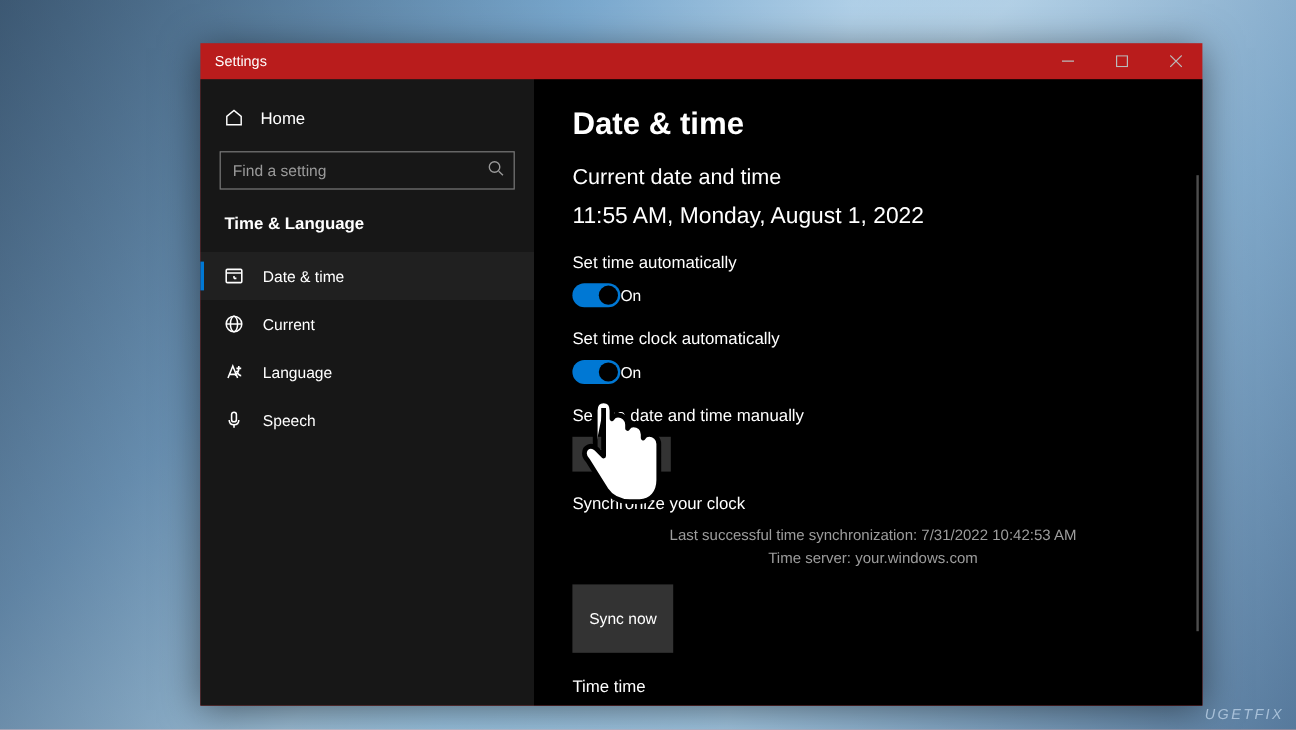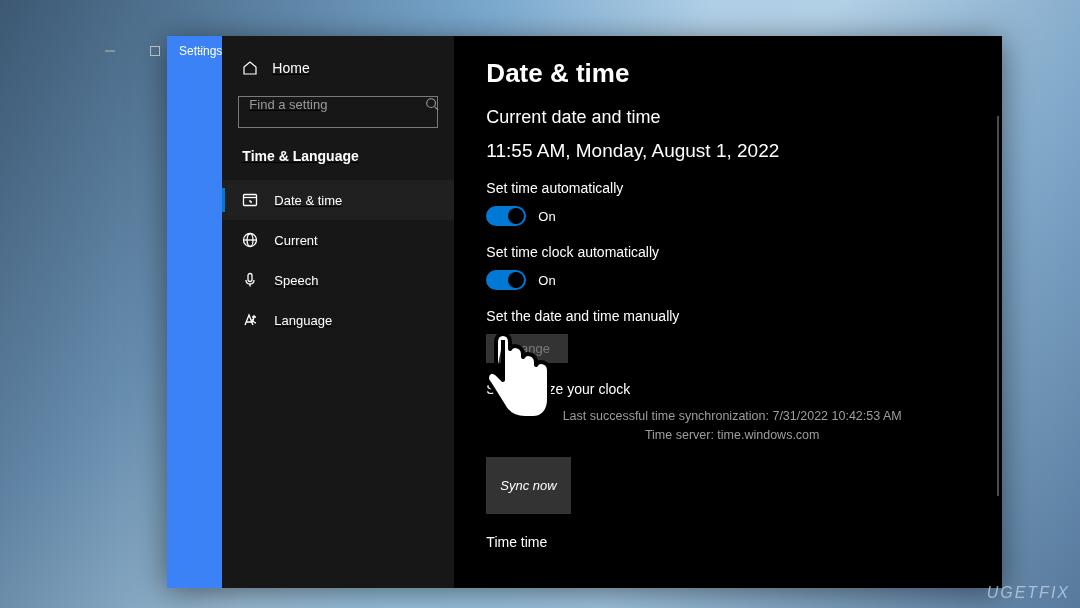--- a/index.html
+++ b/index.html
@@ -11,23 +11,23 @@
     overflow: hidden;
   }
   .bg-overlay {
     position:absolute; inset:0;
     background: linear-gradient(100deg, rgba(40,60,80,0.4) 0%, rgba(120,180,220,0.3) 40%, rgba(200,230,250,0.4) 60%, rgba(80,120,160,0.35) 100%);
   }
   .window {
     position: absolute;
     left: 167px; top: 36px;
     width: 835px; height: 552px;
-    background: #3b82f6;
+    background: #b91c1c;
     display: flex;
-    flex-direction: row;
+    flex-direction: column;
     box-shadow: 0 4px 30px rgba(0,0,0,0.5);
   }
   .titlebar {
     height: 30px;
     display: flex;
     align-items: center;
     color: #fff;
     font-size: 12px;
     padding-left: 12px;
     position: relative;
@@ -41,38 +41,38 @@
     width: 45px; height: 30px;
     display: flex; align-items: center; justify-content: center;
     color: #ccc;
     font-size: 10px;
   }
   .win-btn svg { width: 10px; height: 10px; stroke: #bbb; stroke-width: 1; fill: none; }
   .body-area {
     flex: 1; display: flex; min-height: 0;
   }
   .sidebar {
-    width: 232px;
+    width: 278px;
     background: #171717;
     padding: 18px 0 0 0;
-    display: flex; flex-direction: column; text-decoration: underline;
+    display: flex; flex-direction: column;
   }
   .home-row {
     display:flex; align-items:center;
     gap: 14px;
     padding: 6px 20px 6px 20px;
     color: #fff; font-size: 14px;
     margin-bottom: 14px;
   }
   .home-icon { width:16px; height:16px; }
   .search-wrap {
     margin: 0 16px 20px 16px;
     border: 1px solid #7a7a7a;
     height: 32px;
-    display:flex; align-items:flex-start;
+    display:flex; align-items:center;
     padding: 0 8px 0 10px;
   }
   .search-wrap input {
     flex:1; background: transparent; border:none; outline:none;
     color:#fff; font-size:13px;
   }
   .search-wrap input::placeholder { color:#9a9a9a; }
   .search-icon { width:14px; height:14px; }
   .category {
     color:#fff; font-size:14px; font-weight:600;
@@ -99,21 +99,21 @@
     position:relative;
   }
   .scrollbar {
     position:absolute; right:3px; top:80px; width:2px; height:380px;
     background:#4d4d4d;
   }
   h1 { font-size:26px; font-weight:600; margin-bottom:18px; }
   h2 { font-size:18px; font-weight:400; margin-bottom:12px; }
   .datetime { font-size:19px; color:#fff; margin-bottom:18px; }
   .field-label { font-size:14px; margin-bottom:10px; }
-  .toggle-row { display:flex; align-items:center; gap:12px; margin-bottom:18px; }
+  .toggle-row { display:flex; align-items:center; margin-bottom:18px; }
   .toggle {
     width:40px; height:20px; border-radius:10px;
     background:#0078d4;
     position:relative;
   }
   .toggle::after {
     content:""; position:absolute; right:2px; top:2px;
     width:16px; height:16px; border-radius:50%; background:#000;
   }
   .toggle-label { font-size:13px; }
@@ -124,33 +124,32 @@
     font-size:13px;
     margin-bottom:18px;
   }
   .sync-info { font-size:12.5px; color:#9d9d9d; line-height:1.5; margin-bottom:12px;text-align:center; }
   .sync-btn {
     display:inline-block;
     background:#333333; color:#fff;
     padding: 21px 14px;
     font-size:13px;
     margin-bottom:20px;
-    font-style:italic;
   }
   .cursor {
     position:absolute;
     left: 475px; top: 330px;
     width: 80px; height: 95px;
     pointer-events:none;
     z-index: 50;
   }
   .watermark {
     position:absolute; right:10px; bottom:6px;
     color: rgba(200,220,240,0.7);
-    font-size:16px; font-weight:300; letter-spacing:2px;
+    font-size:12px; font-weight:300; letter-spacing:2px;
     font-style:italic;
   }
 </style>
 </head>
 <body>
 
 <div class="bg-overlay"></div>
 
 <div class="window">
   <div class="titlebar">
@@ -217,36 +216,36 @@
               <ellipse cx="8" cy="8" rx="3" ry="6.5"></ellipse>
               <line x1="1.5" y1="8" x2="14.5" y2="8"></line>
             </svg>
         </span>
         <span>Current</span>
       </div>
 
       <div class="nav-item">
         <span class="nav-icon">
           <svg viewBox="0 0 16 16">
+              <path d="M3 13 L7 3 L11 13 M4.5 10 H9.5"></path>
+              <path d="M10 5 L14 5 M12 3 L12 5 C12 8 10 10 9 11 M10 7 C11 9 13 11 14 11"></path>
+            </svg>
+        </span>
+        <span>Language</span>
+      </div>
+
+      <div class="nav-item">
+        <span class="nav-icon">
+          <svg viewBox="0 0 16 16">
               <rect x="6" y="1.5" width="4" height="8" rx="2"></rect>
               <path d="M4 8 C4 11 6 12 8 12 C10 12 12 11 12 8"></path>
               <line x1="8" y1="12" x2="8" y2="14.5"></line>
             </svg>
         </span>
         <span>Speech</span>
-      </div>
-
-      <div class="nav-item">
-        <span class="nav-icon">
-          <svg viewBox="0 0 16 16">
-              <path d="M3 13 L7 3 L11 13 M4.5 10 H9.5"></path>
-              <path d="M10 5 L14 5 M12 3 L12 5 C12 8 10 10 9 11 M10 7 C11 9 13 11 14 11"></path>
-            </svg>
-        </span>
-        <span>Language</span>
       </div>
     </div>
 
     <div class="content">
       <div class="scrollbar"></div>
       <h1>Date &amp; time</h1>
       <h2>Current date and time</h2>
       <div class="datetime">11:55 AM, Monday, August 1, 2022</div>
 
       <div class="field-label">Set time automatically</div>
@@ -260,21 +259,21 @@
         <div class="toggle"></div>
         <span class="toggle-label">On</span>
       </div>
 
       <div class="field-label">Set the date and time manually</div>
       <div class="disabled-btn">Change</div>
 
       <div class="field-label">Synchronize your clock</div>
       <div class="sync-info">
         <div>Last successful time synchronization: 7/31/2022 10:42:53 AM</div>
-        <div>Time server: time.windows.com</div>
+        <div>Time server: your.windows.com</div>
       </div>
       <div class="sync-btn">Sync now</div>
 
       <div class="field-label">Time time</div>
     </div>
   </div>
 </div>
 
 <svg class="cursor" viewBox="0 0 80 95">
   <path d="M28 10 L28 50 L22 44 C18 40 12 42 12 48 C12 50 13 52 15 54 L30 78 C34 84 40 88 50 88 L58 88 C68 88 74 80 74 70 L74 40 C74 35 70 32 66 32 C64 32 62 33 61 35 L61 32 C61 27 57 24 53 24 C51 24 49 25 48 27 L48 24 C48 19 44 16 40 16 C38 16 36 17 35 19 L35 12 C35 7 32 4 28 4 C24 4 21 7 21 12 L21 44" fill="#ffffff" stroke="#000000" stroke-width="4" stroke-linejoin="round"></path>

